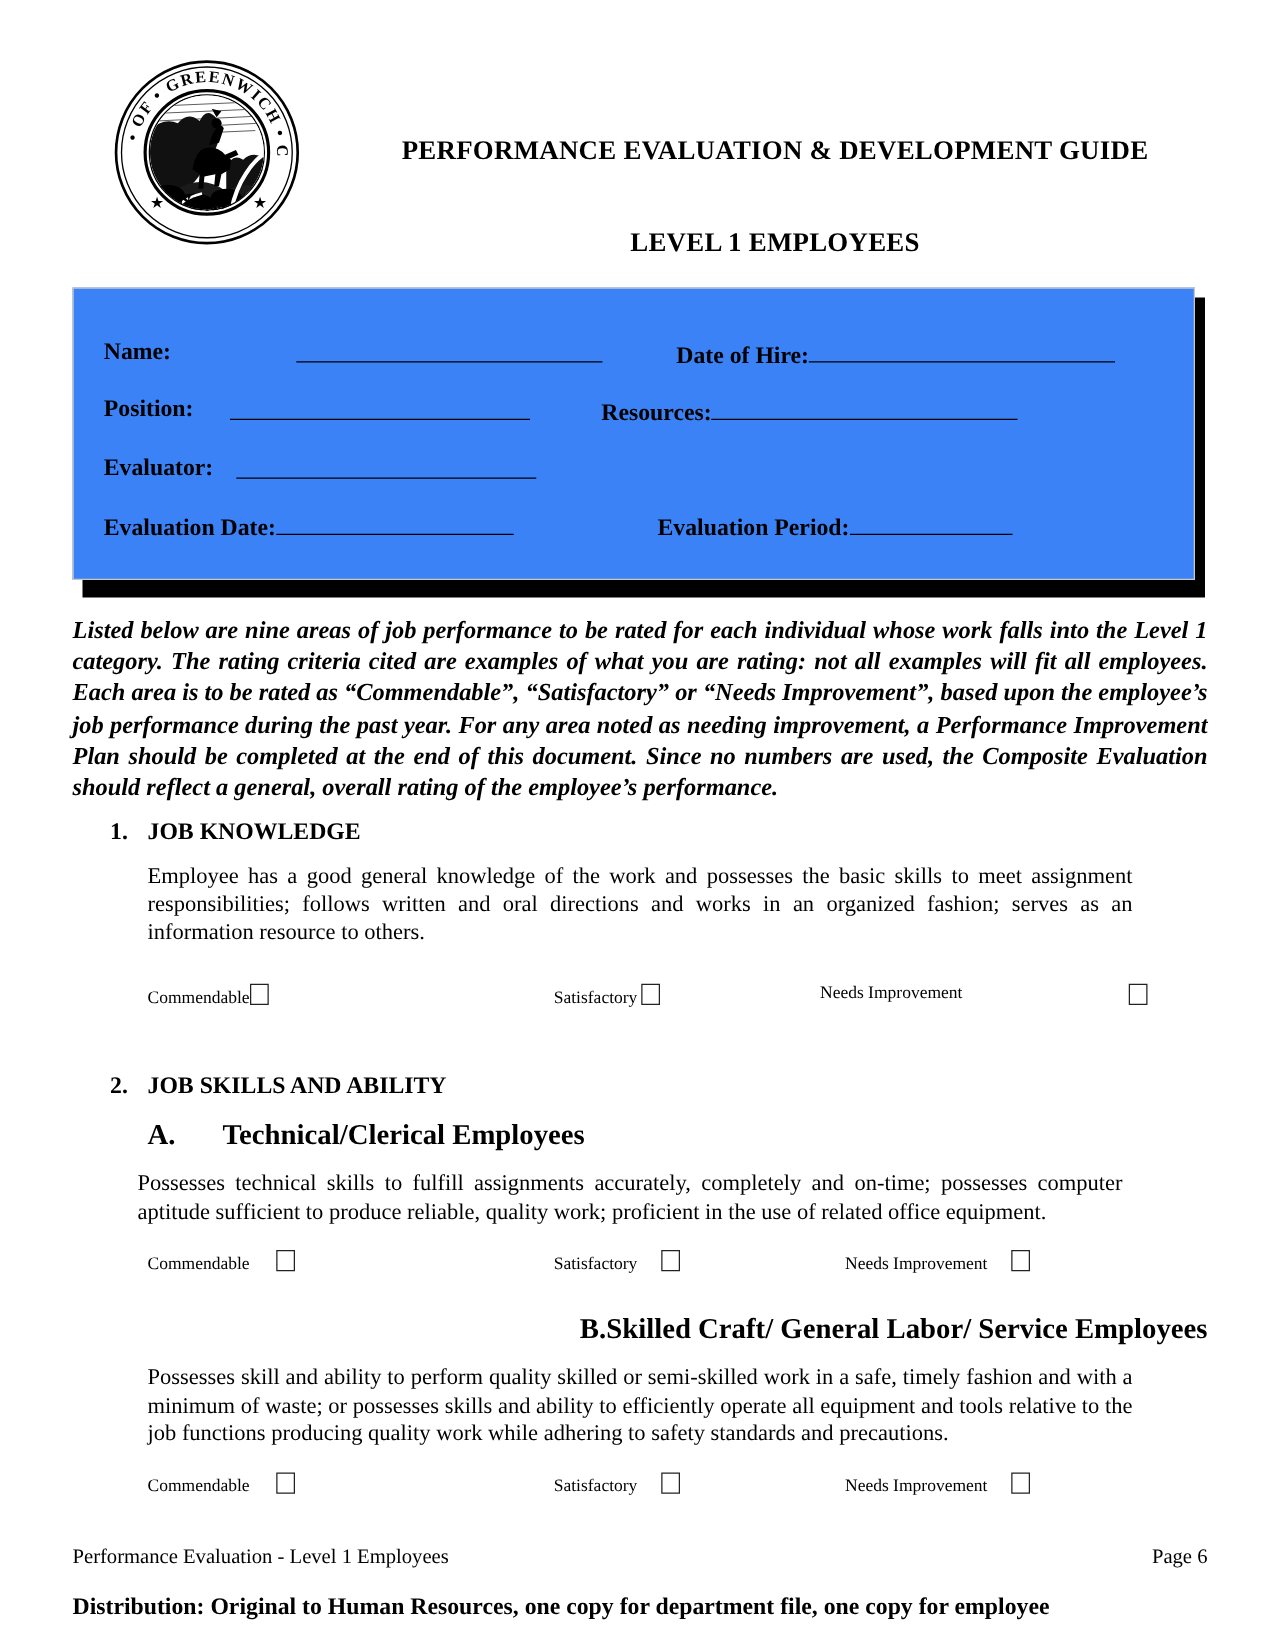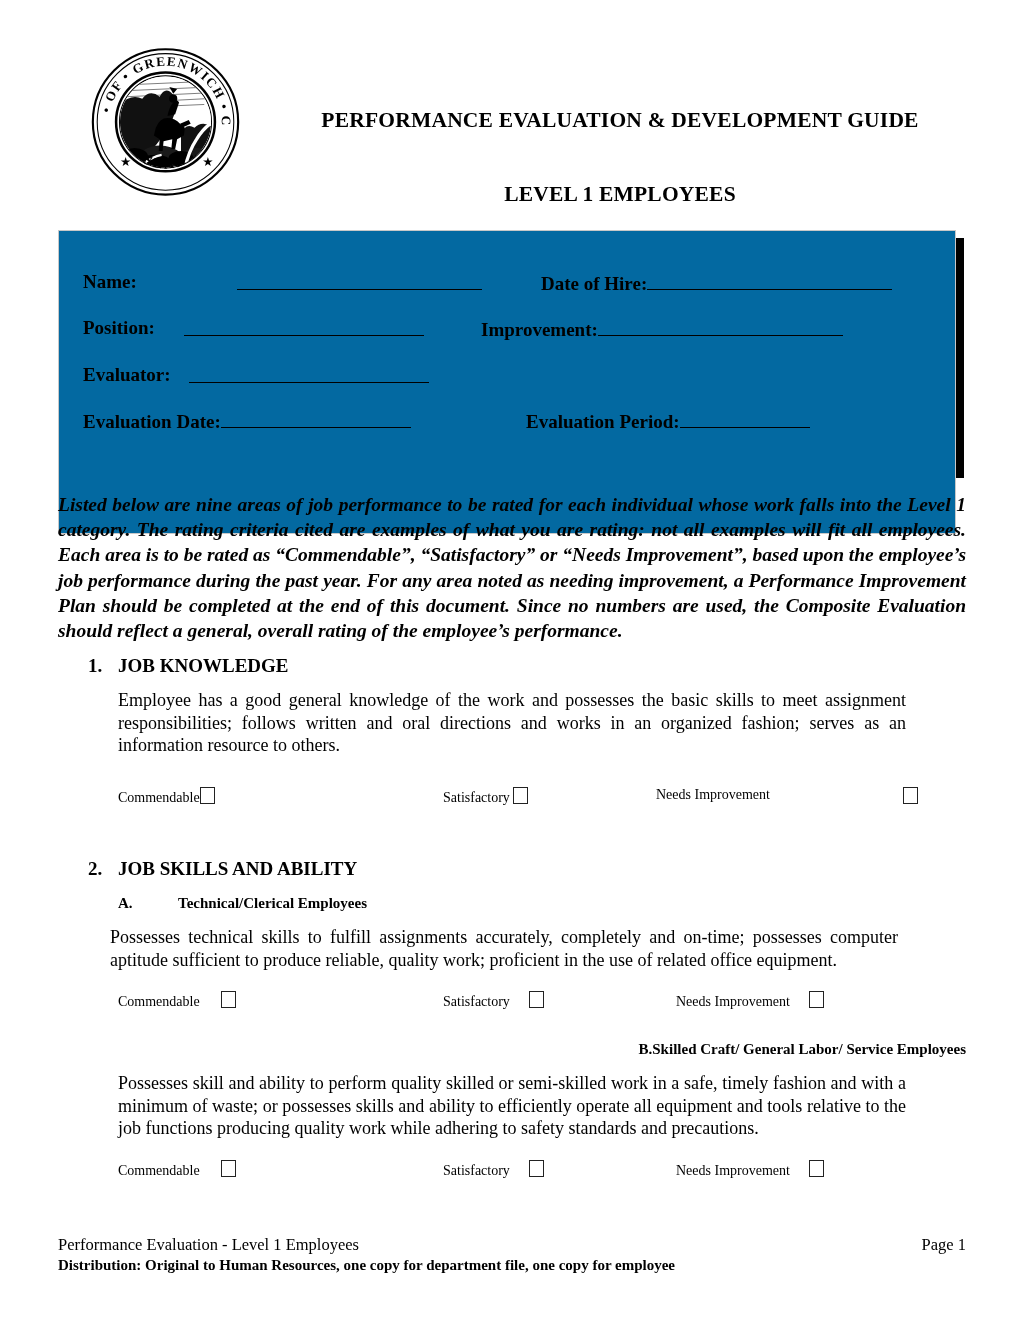--- a/index.html
+++ b/index.html
@@ -64,22 +64,22 @@
     top: 238px;
     width: 898px;
     height: 240px;
     background: #000000;
   }
   .infobox {
     position: absolute;
     left: 58px;
     top: 230px;
     width: 898px;
-    height: 304px;
-    background: #0369a1;
+    height: 234px;
+    background: #3b82f6;
     border: 1.5px solid #c8c8c8;
     box-sizing: border-box;
   }
   .field-row {
     position: absolute;
     left: 0;
     width: 898px;
     height: 28px;
     font-size: 19px;
     font-weight: bold;
@@ -118,21 +118,21 @@
   .sec-head {
     font-size: 19px;
     font-weight: bold;
     white-space: nowrap;
   }
   .sec-num {
     display: inline-block;
     width: 30px;
   }
   .sub-head {
-    font-size: 15px;
+    font-size: 23px;
     font-weight: bold;
     white-space: nowrap;
   }
   .sub-letter-wide { display: inline-block; width: 60px; }
   .sub-letter-narrow { display: inline-block; width: 30px; }
 
   .body-text {
     font-size: 18px;
     line-height: 22.5px;
     text-align: justify;
@@ -167,23 +167,23 @@
     width: 908px;
   }
   .footer-line1 {
     position: relative;
     font-size: 16.5px;
     height: 22px;
   }
   .footer-left { position: absolute; left: 0; top: 0; }
   .footer-right { position: absolute; right: 0; top: 0; }
   .footer-line2 {
-    font-size: 15px;
-    font-weight: bold;
-    margin-top: 0;
+    font-size: 19px;
+    font-weight: bold;
+    margin-top: 18px;
   }
 </style>
 </head>
 <body>
 
 <div class="page">
 
   <div class="header">
 
     <div class="seal-wrap">
@@ -278,21 +278,21 @@
         <span class="lbl">Date of Hire:</span><span class="ul" style="width:245px;"></span>
       </span>
     </div>
 
     <div class="field-row fr2">
       <span class="fld" style="left:24px;">
         <span class="lbl">Position:</span>
       </span>
       <span class="fld ul" style="left:125px; width:240px;"></span>
       <span class="fld" style="left:422px;">
-        <span class="lbl">Improvement:</span><span class="ul" style="width:245px;"></span>
+        <span class="lbl">Resources:</span><span class="ul" style="width:245px;"></span>
       </span>
     </div>
 
     <div class="field-row fr3">
       <span class="fld" style="left:24px;">
         <span class="lbl">Evaluator:</span>
       </span>
       <span class="fld ul" style="left:130px; width:240px;"></span>
     </div>
 
@@ -370,18 +370,18 @@
       <span class="rating-item" style="left:558px;">
         <span>Needs Improvement</span>
         <span class="cbox" style="margin-left:16px;"></span>
       </span>
     </div>
   </div>
 
   <div class="footer">
     <div class="footer-line1">
       <span class="footer-left">Performance Evaluation - Level 1 Employees</span>
-      <span class="footer-right">Page 1</span>
+      <span class="footer-right">Page 6</span>
     </div>
     <div class="footer-line2">Distribution:  Original to Human Resources, one copy for department file, one copy for employee</div>
   </div>
 
 </div>
 
 </body></html>

